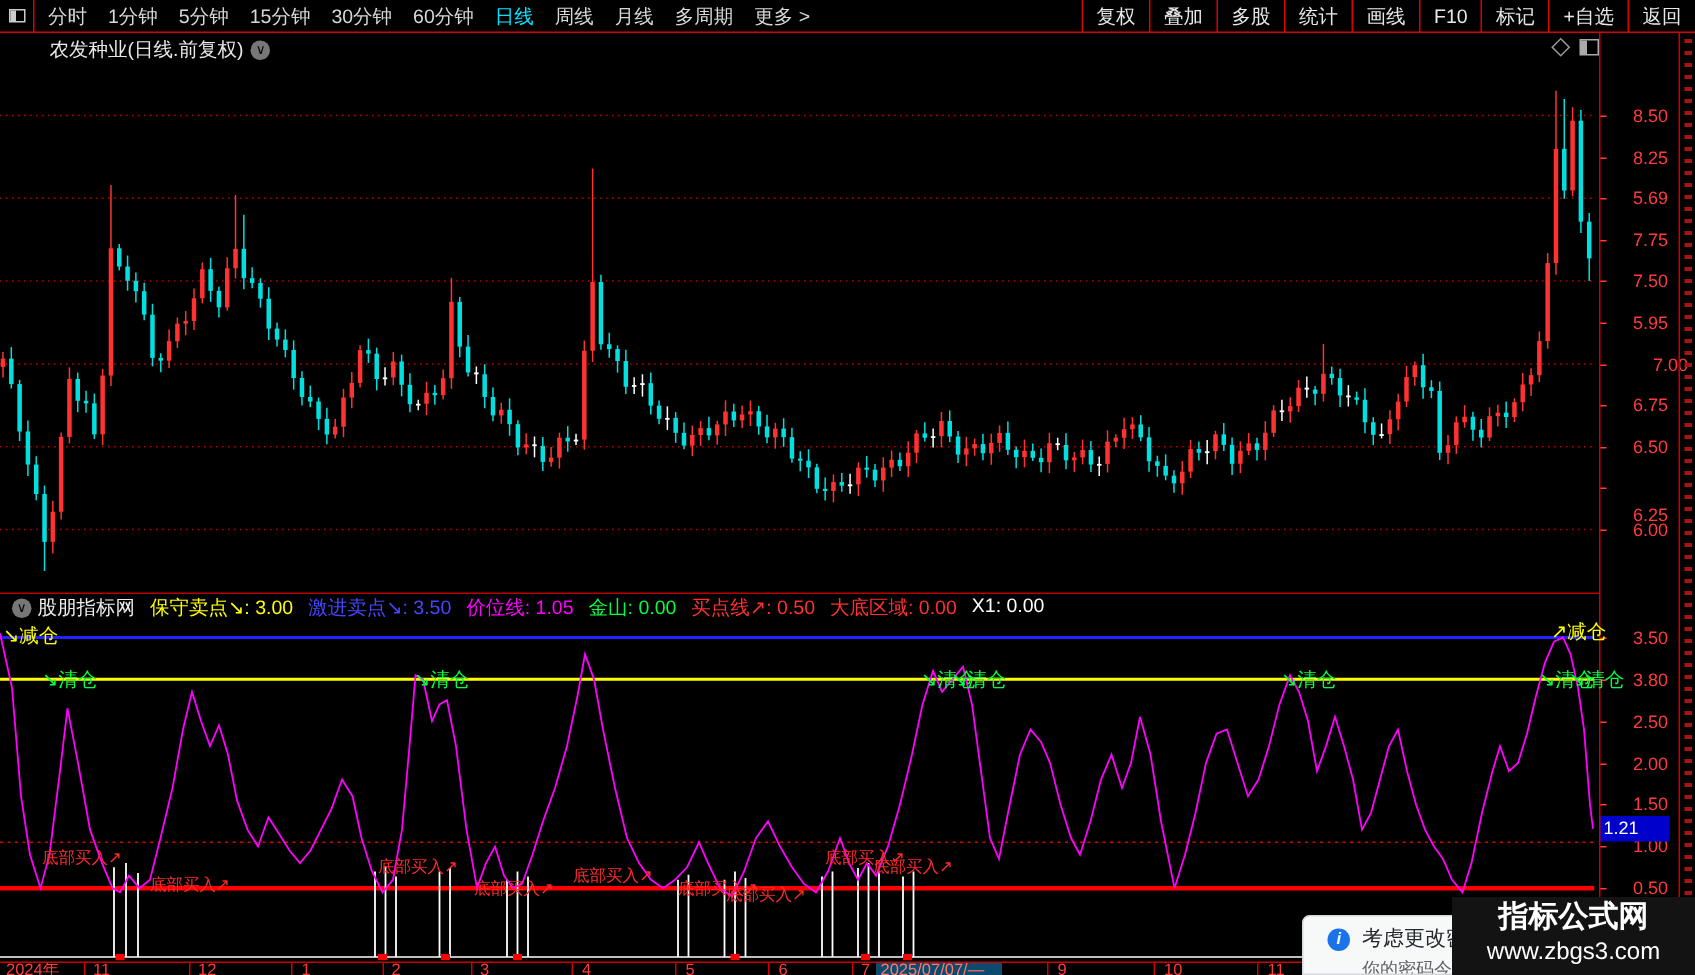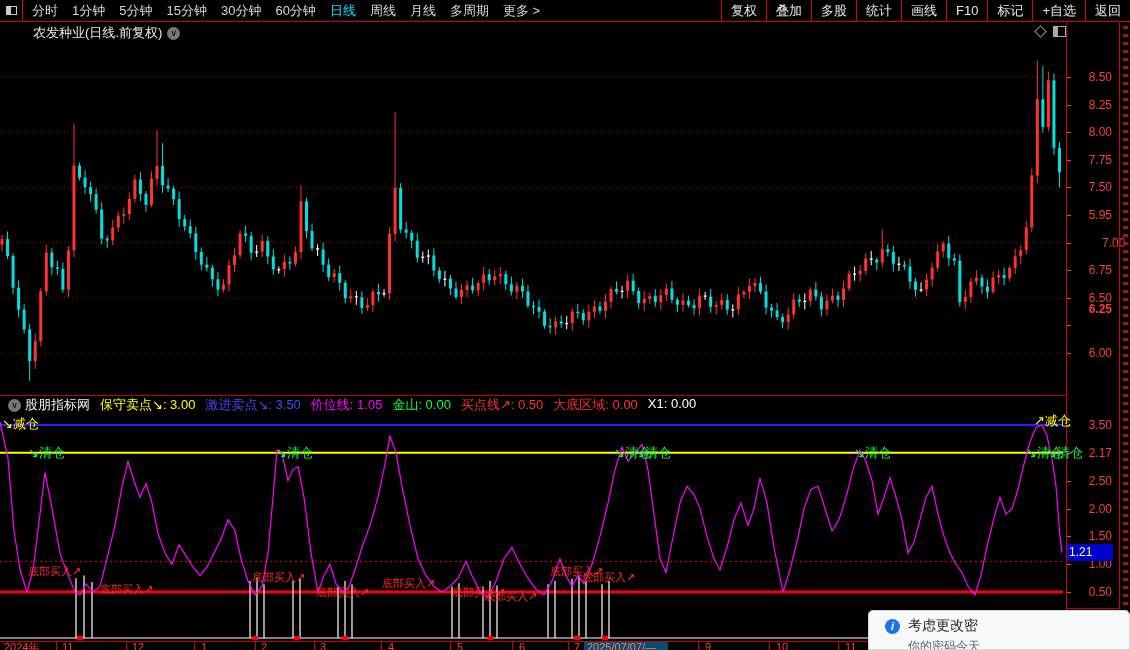--- a/index.html
+++ b/index.html
@@ -567,43 +567,43 @@
       <div class="sig buy" style="left: 484px; top: 589px; z-index: 5;">底部买入↗</div>
       <div class="sig buy" style="left: 550px; top: 564px; z-index: 5;">底部买入↗</div>
       <div class="sig buy" style="left: 582px; top: 570px; z-index: 5;">底部买入↗</div>
     </div>
 
   <div id="main-yaxis">
       <div class="ytick" style="left: 1066px; top: 70px;">8.50</div>
       <div class="ytick-dash" style="left: 1066px; top: 77px;"></div>
       <div class="ytick" style="left: 1066px; top: 97.6px;">8.25</div>
       <div class="ytick-dash" style="left: 1066px; top: 104.6px;"></div>
-      <div class="ytick" style="left: 1066px; top: 125.2px;">8.00</div>
+      <div class="ytick" style="left: 1066px; top: 125.2px;">5.69</div>
       <div class="ytick-dash" style="left: 1066px; top: 132.2px;"></div>
       <div class="ytick" style="left: 1066px; top: 152.8px;">7.75</div>
       <div class="ytick-dash" style="left: 1066px; top: 159.8px;"></div>
       <div class="ytick" style="left: 1066px; top: 180.4px;">7.50</div>
       <div class="ytick-dash" style="left: 1066px; top: 187.4px;"></div>
       <div class="ytick" style="left: 1066px; top: 208px;">5.95</div>
       <div class="ytick-dash" style="left: 1066px; top: 215px;"></div>
       <div class="ytick" style="left: 1066px; top: 235.6px; padding-left: 36px;">7.00</div>
       <div class="ytick-dash" style="left: 1066px; top: 242.6px;"></div>
       <div class="ytick" style="left: 1066px; top: 263.2px;">6.75</div>
       <div class="ytick-dash" style="left: 1066px; top: 270.2px;"></div>
       <div class="ytick" style="left: 1066px; top: 290.8px;">6.50</div>
       <div class="ytick-dash" style="left: 1066px; top: 297.8px;"></div>
-      <div class="ytick" style="left: 1066px; top: 302px; font-weight: bold;">6.25</div>
+      <div class="ytick" style="left: 1066px; top: 336px;">6.25</div>
       <div class="ytick-dash" style="left: 1066px; top: 325.4px;"></div>
       <div class="ytick" style="left: 1066px; top: 346px;">6.00</div>
       <div class="ytick-dash" style="left: 1066px; top: 353px;"></div>
     </div>
   <div id="ind-yaxis">
       <div class="ytick" style="left: 1066px; top: 418px;">3.50</div>
       <div class="ytick-dash" style="left: 1066px; top: 425px;"></div>
-      <div class="ytick" style="left: 1066px; top: 445.85px;">2.17</div>
+      <div class="ytick" style="left: 1066px; top: 445.85px;">3.80</div>
       <div class="ytick-dash" style="left: 1066px; top: 452.85px;"></div>
       <div class="ytick" style="left: 1066px; top: 473.7px;">2.50</div>
       <div class="ytick-dash" style="left: 1066px; top: 480.7px;"></div>
       <div class="ytick" style="left: 1066px; top: 501.55px;">2.00</div>
       <div class="ytick-dash" style="left: 1066px; top: 508.55px;"></div>
       <div class="ytick" style="left: 1066px; top: 529.4px;">1.50</div>
       <div class="ytick-dash" style="left: 1066px; top: 536.4px;"></div>
       <div class="ytick" style="left: 1066px; top: 557.25px;">1.00</div>
       <div class="ytick-dash" style="left: 1066px; top: 564.25px;"></div>
       <div class="ytick" style="left: 1066px; top: 585.1px;">0.50</div>
@@ -650,14 +650,18 @@
   </div>
 
   <div class="popup">
     <div class="pp-row">
       <span class="pp-ic">i</span>
       <span class="pp-l1">考虑更改密</span>
     </div>
     <div class="pp-l2">你的密码今天</div>
   </div>
 
+  <div class="wm">
+    <div class="wm1">指标公式网</div>
+    <div class="wm2">www.zbgs3.com</div>
+  </div>
 
 </div>
 
 </body></html>

